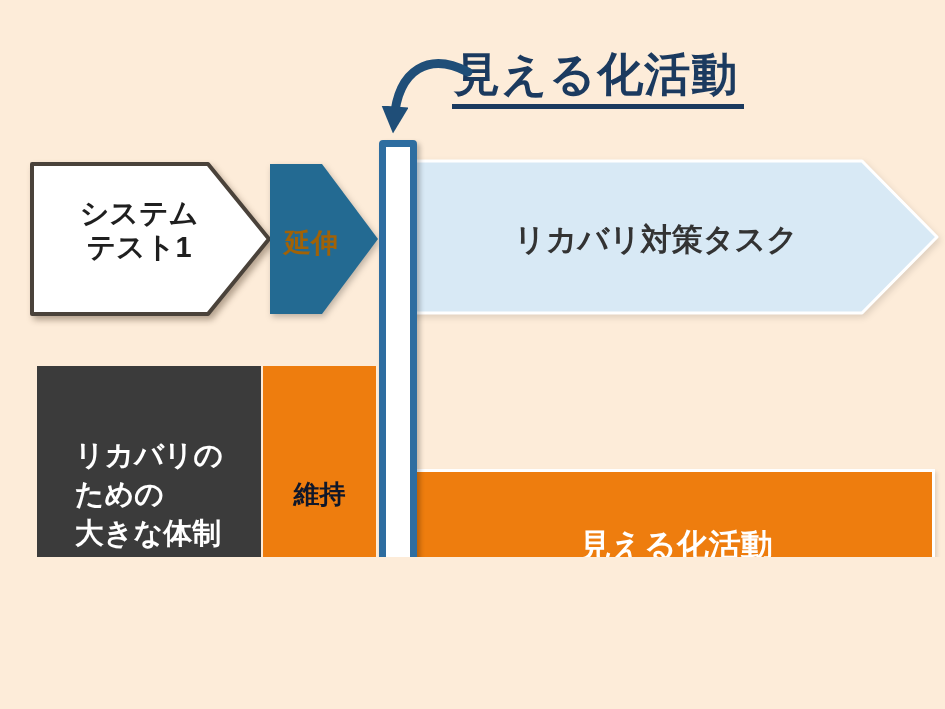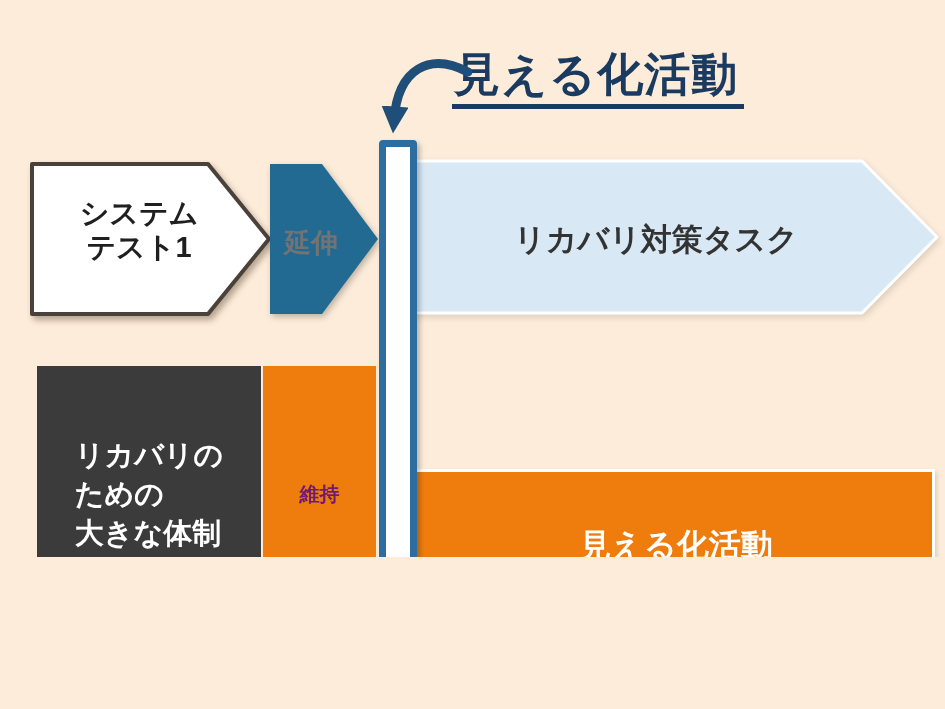--- a/index.html
+++ b/index.html
@@ -35,40 +35,40 @@
     z-index:5;
   }
 
   
   .shape{position:absolute;z-index:2;}
   .sys-shape{left:30px;top:162px;filter:drop-shadow(3px 4px 3px rgba(90,70,50,0.45));}
   .ext-shape{left:270px;top:162px;filter:drop-shadow(2px 3px 3px rgba(0,0,0,0.25));}
   .task-shape{left:400px;top:158px;filter:drop-shadow(2px 3px 3px rgba(0,0,0,0.12));}
 
   .sys-label{left:34px;top:196px;width:210px;font-size:29px;line-height:34px;color:#1f1f1f;}
-  .ext-label{left:272px;top:225px;width:78px;font-size:27px;color:#737373;}
+  .ext-label{left:272px;top:225px;width:78px;font-size:27px;color:#a16207;}
   .task-label{left:420px;top:219px;width:450px;font-size:31px;color:#333333;padding-left:11px;}
 
   
   .box{
     position:absolute;
     display:flex;align-items:center;justify-content:center;
     font-weight:bold;
     box-sizing:border-box;
     z-index:2;
   }
   .dark-box{
     left:37px;top:366px;width:224px;height:256px;
     background:#3b3b3b;color:#ffffff;
     font-size:29px;line-height:39px;
   }
   .maintain-box{
     left:263px;top:366px;width:113px;height:256px;
-    background:#ee7d0e;color:#701a75;
-    font-size:20px;
+    background:#ee7d0e;color:#0f172a;
+    font-size:26px;
   }
   .revised-box{
     left:397px;top:469px;width:538px;height:154px;
     background:#ee7d0e;color:#ffffff;
     border:3px solid #ffffff;
     font-size:32px;
     padding-left:20px;
     box-shadow:2px 3px 4px rgba(0,0,0,0.12);
   }
 

